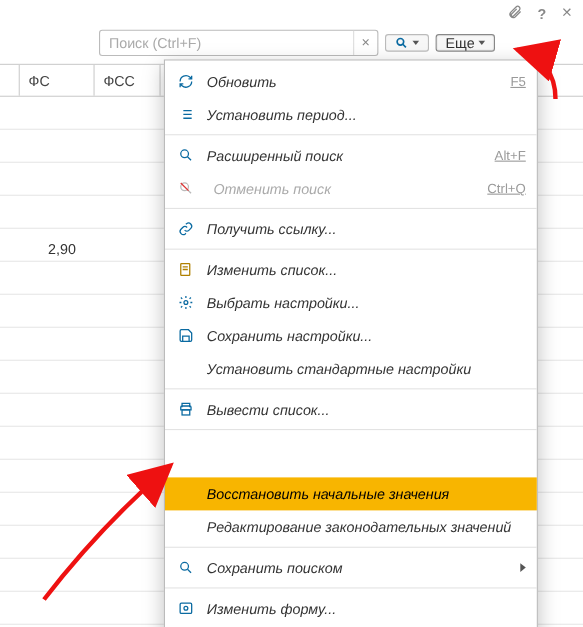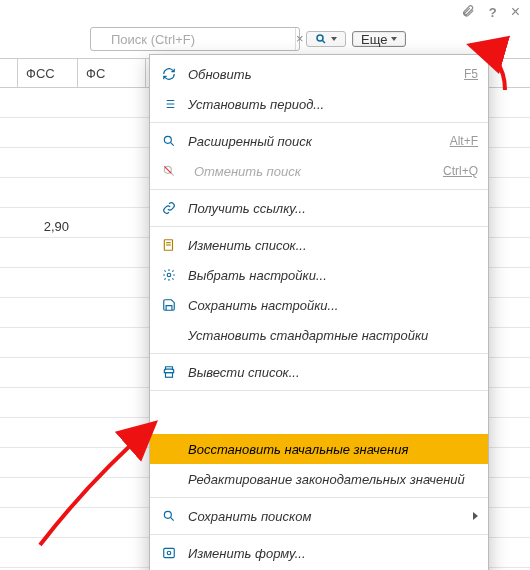--- a/index.html
+++ b/index.html
@@ -30,23 +30,22 @@
     align-items: center;
     padding-left: 90px;
     gap: 6px;
   }
   .search-wrap {
     display: flex;
     align-items: center;
     border: 1px solid #bbb;
     border-radius: 3px;
     height: 24px;
-    width: 210px;
+    width: 254px;
     background: #fff;
-    padding-left: 12px;
   }
   .search-input {
     flex: 1;
     border: none;
     outline: none;
     padding: 0 8px;
     font-size: 13px;
     color: #333;
     background: transparent;
   }
@@ -188,22 +187,22 @@
     <span class="caret"></span>
   </div>
   <div class="btn more">
     <span>Еще</span>
     <span class="caret"></span>
   </div>
 </div>
 
 <div class="header-row">
   <div class="header-cell col0"></div>
+  <div class="header-cell col2">ФС</div>
   <div class="header-cell col1">ФСС</div>
-  <div class="header-cell col2">ФС</div>
 </div>
 
 <div class="body-rows">
   <div class="row">
     <div class="cell col0"></div>
       <div class="cell col1"></div>
       <div class="cell col2"></div>
   </div>
   <div class="row">
     <div class="cell col0"></div>

